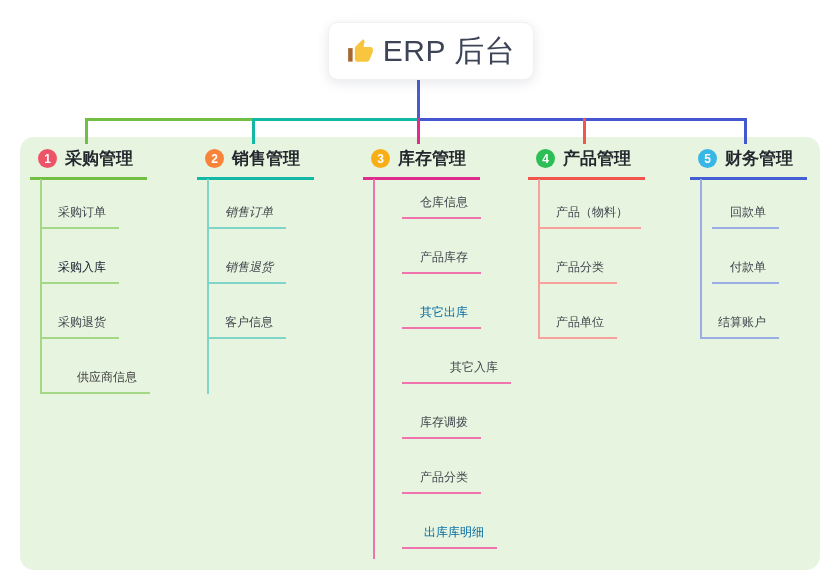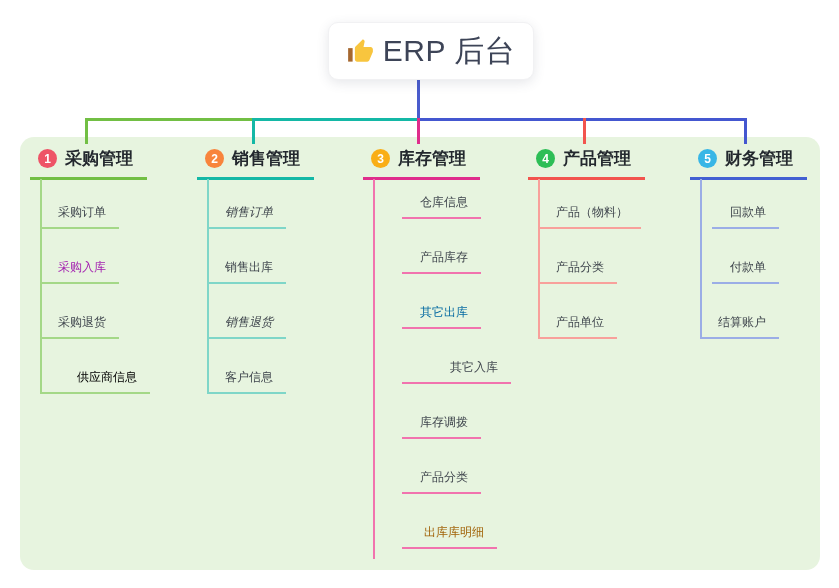--- a/index.html
+++ b/index.html
@@ -59,40 +59,37 @@
       <div class="topic" style="left: 30px; border-bottom-color: rgb(114, 191, 68); color: rgb(35, 40, 46);">
         <span class="badge" style="background: rgb(238, 84, 103);">1</span>
         <span>采购管理</span>
       </div>
       <div class="trunk" style="left: 40px; top: 179px; height: 215px; background: rgb(164, 216, 135);"></div>
       <div class="kids" style="left: 40px; top: 174px;">
         <div class="kid">
           <span style="border-bottom-color: rgb(164, 216, 135); color: rgb(63, 69, 77);">采购订单</span>
         </div>
         <div class="kid">
-          <span style="border-bottom-color: rgb(164, 216, 135); color: #a21caf;">采购入库</span>
+          <span style="border-bottom-color: rgb(164, 216, 135); color: #0f172a;">采购入库</span>
         </div>
         <div class="kid">
           <span style="border-bottom-color: rgb(164, 216, 135); color: rgb(63, 69, 77);">采购退货</span>
         </div>
         <div class="kid">
-          <span style="border-bottom-color: rgb(164, 216, 135); color: #000000; padding-left: 37px;">供应商信息</span>
+          <span style="border-bottom-color: rgb(164, 216, 135); color: #404040; padding-left: 37px;">供应商信息</span>
         </div>
       </div>
       <div class="topic" style="left: 197px; border-bottom-color: rgb(20, 184, 166); color: rgb(35, 40, 46);">
         <span class="badge" style="background: rgb(248, 132, 60);">2</span>
         <span>销售管理</span>
       </div>
       <div class="trunk" style="left: 207px; top: 179px; height: 215px; background: rgb(127, 214, 200);"></div>
       <div class="kids" style="left: 207px; top: 174px;">
         <div class="kid">
           <span style="border-bottom-color: rgb(127, 214, 200); color: rgb(63, 69, 77); font-style: italic;">销售订单</span>
-        </div>
-        <div class="kid">
-          <span style="border-bottom-color: rgb(127, 214, 200); color: rgb(63, 69, 77);">销售出库</span>
         </div>
         <div class="kid">
           <span style="border-bottom-color: rgb(127, 214, 200); color: rgb(63, 69, 77); font-style: italic;">销售退货</span>
         </div>
         <div class="kid">
           <span style="border-bottom-color: rgb(127, 214, 200); color: rgb(63, 69, 77); text-align: center;">客户信息</span>
         </div>
       </div>
       <div class="topic" style="left: 363px; border-bottom-color: rgb(223, 45, 140); color: rgb(35, 40, 46);">
         <span class="badge" style="background: rgb(249, 174, 23);">3</span>
@@ -112,21 +109,21 @@
         <div class="kid">
           <span style="border-bottom-color: rgb(241, 115, 174); color: rgb(63, 69, 77); padding-left: 48px;">其它入库</span>
         </div>
         <div class="kid">
           <span style="border-bottom-color: rgb(241, 115, 174); color: rgb(63, 69, 77);">库存调拨</span>
         </div>
         <div class="kid">
           <span style="border-bottom-color: rgb(241, 115, 174); color: rgb(63, 69, 77);">产品分类</span>
         </div>
         <div class="kid">
-          <span style="border-bottom-color: rgb(241, 115, 174); color: #a16207; padding-left: 22px;">出库库明细</span>
+          <span style="border-bottom-color: rgb(241, 115, 174); color: #0369a1; padding-left: 22px;">出库库明细</span>
         </div>
       </div>
       <div class="topic" style="left: 528px; border-bottom-color: rgb(242, 84, 78); color: rgb(35, 40, 46);">
         <span class="badge" style="background: rgb(45, 190, 86);">4</span>
         <span>产品管理</span>
       </div>
       <div class="trunk" style="left: 538px; top: 179px; height: 160px; background: rgb(248, 160, 155);"></div>
       <div class="kids" style="left: 538px; top: 174px;">
         <div class="kid">
           <span style="border-bottom-color: rgb(248, 160, 155); color: rgb(63, 69, 77);">产品（物料）</span>

